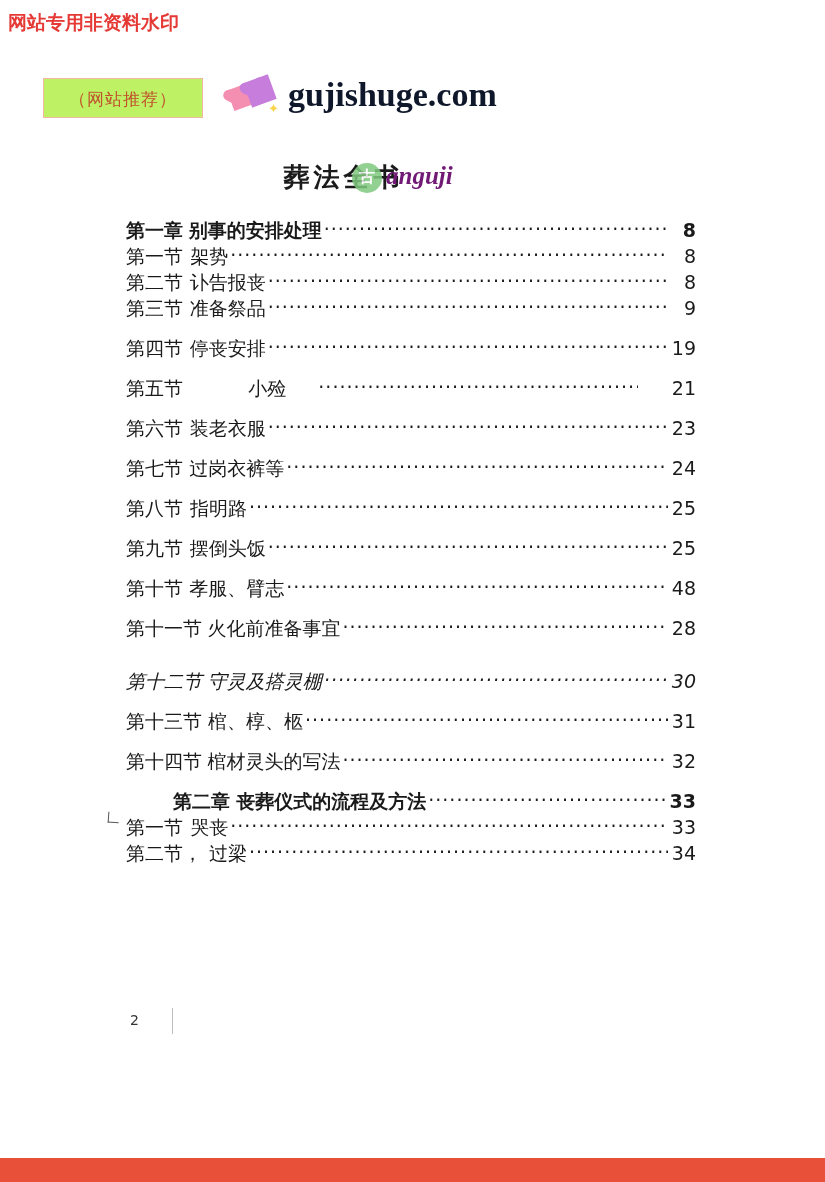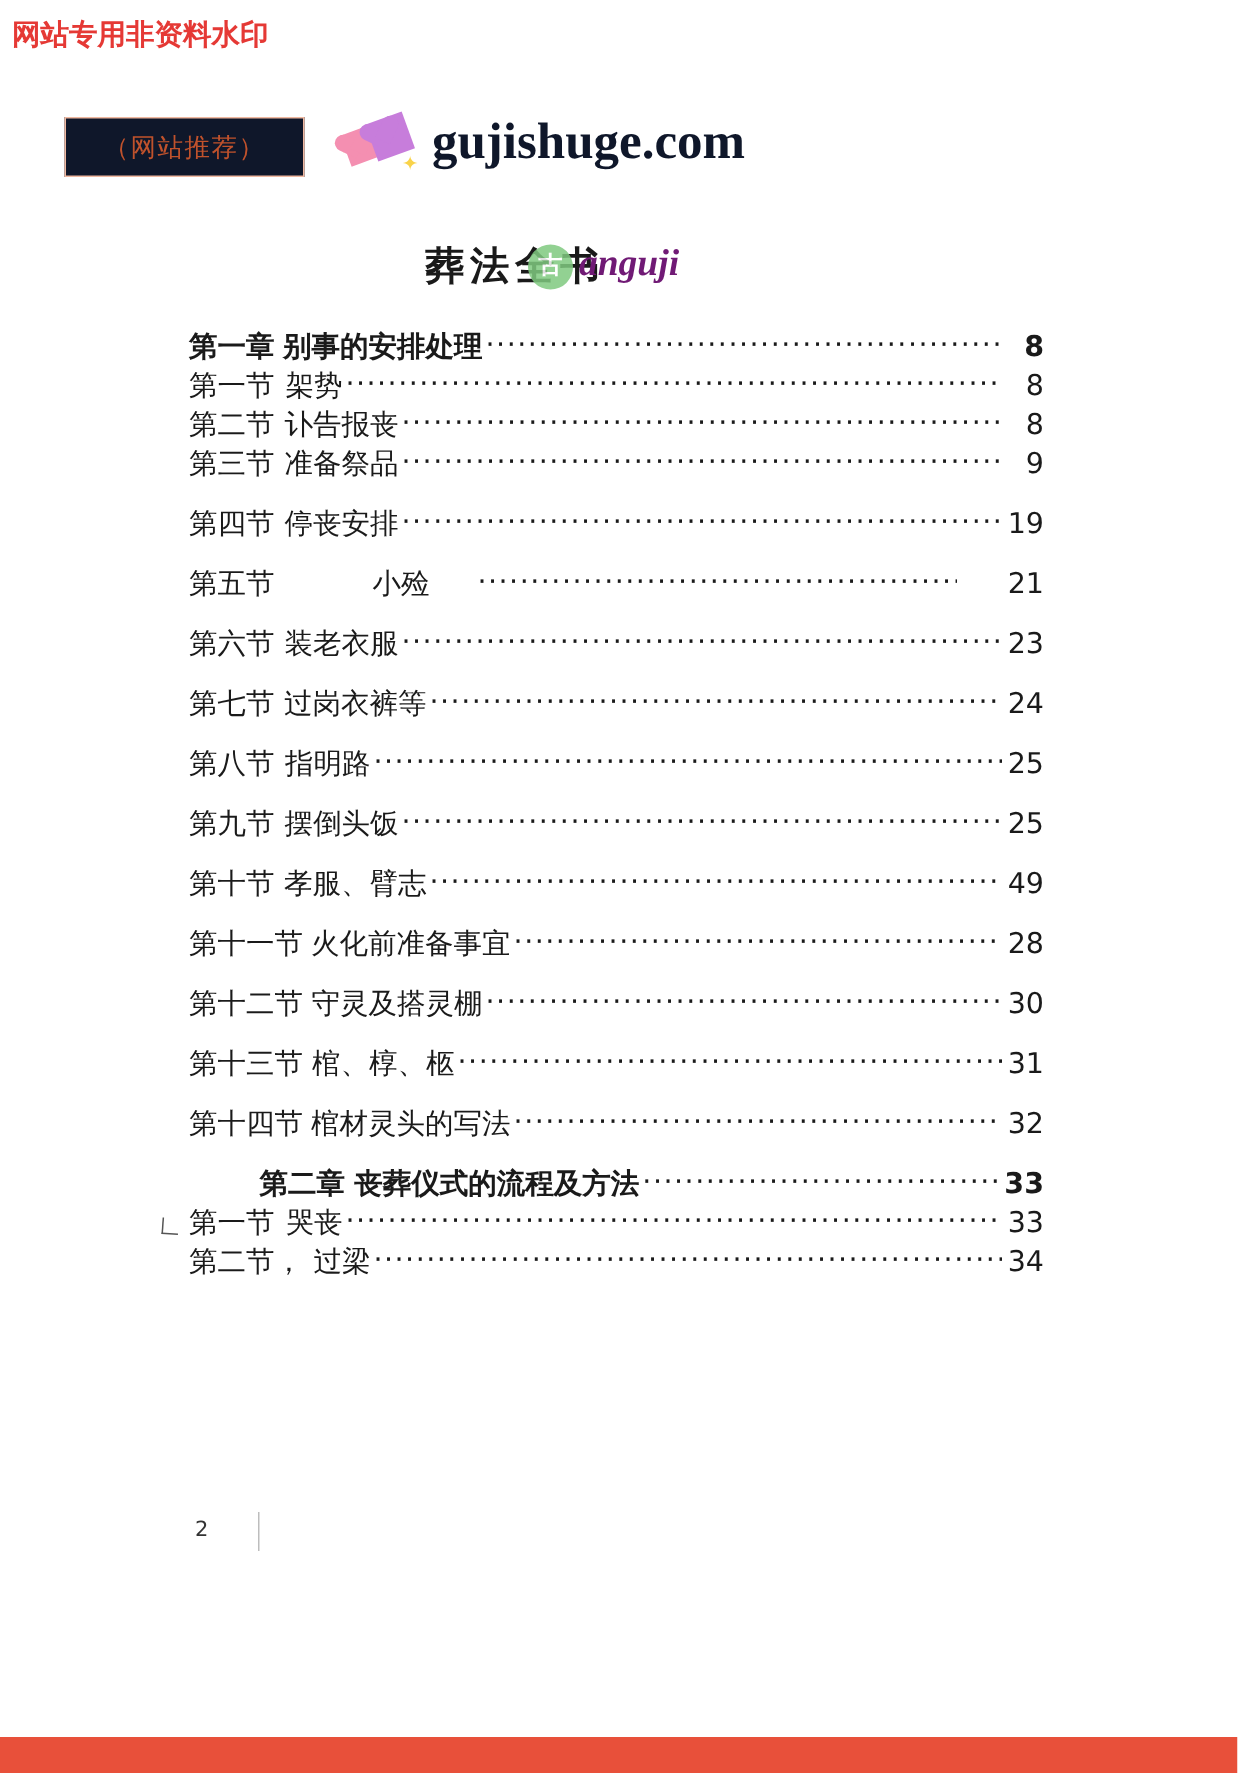--- a/index.html
+++ b/index.html
@@ -35,21 +35,21 @@
     white-space: nowrap;
   }
 
   .rec-badge {
     position: absolute;
     left: 43px;
     top: 78px;
     width: 160px;
     height: 40px;
     border: 1px solid #f0b8a0;
-    background: #0f172a;
+    background: #bef264;
     color: #c0522c;
     font-family: "DejaVu Sans", sans-serif;
     font-size: 17px;
     line-height: 40px;
     text-align: center;
     letter-spacing: 1px;
     box-sizing: border-box;
     white-space: nowrap;
   }
 
@@ -334,30 +334,30 @@
         <span style="display: inline-block; width: 14px;"></span>
         <span class="tname">摆倒头饭</span>
         <span class="dots">························································································································</span>
         <span class="pg">25</span>
       </div>
       <div class="toc-row" style="margin-top: 14px;">
         <span class="chap">第十节</span>
         <span style="display: inline-block; width: 14px;"></span>
         <span class="tname">孝服、臂志</span>
         <span class="dots">························································································································</span>
-        <span class="pg">49</span>
+        <span class="pg">48</span>
       </div>
       <div class="toc-row" style="margin-top: 14px;">
         <span class="chap">第十一节</span>
         <span style="display: inline-block; width: 14px;"></span>
         <span class="tname">火化前准备事宜</span>
         <span class="dots">························································································································</span>
         <span class="pg">28</span>
       </div>
-      <div class="toc-row" style="margin-top: 14px;">
+      <div class="toc-row" style="margin-top: 27px; font-style: italic;">
         <span class="chap">第十二节</span>
         <span style="display: inline-block; width: 14px;"></span>
         <span class="tname">守灵及搭灵棚</span>
         <span class="dots">························································································································</span>
         <span class="pg">30</span>
       </div>
       <div class="toc-row" style="margin-top: 14px;">
         <span class="chap">第十三节</span>
         <span style="display: inline-block; width: 14px;"></span>
         <span class="tname">棺、椁、柩</span>

